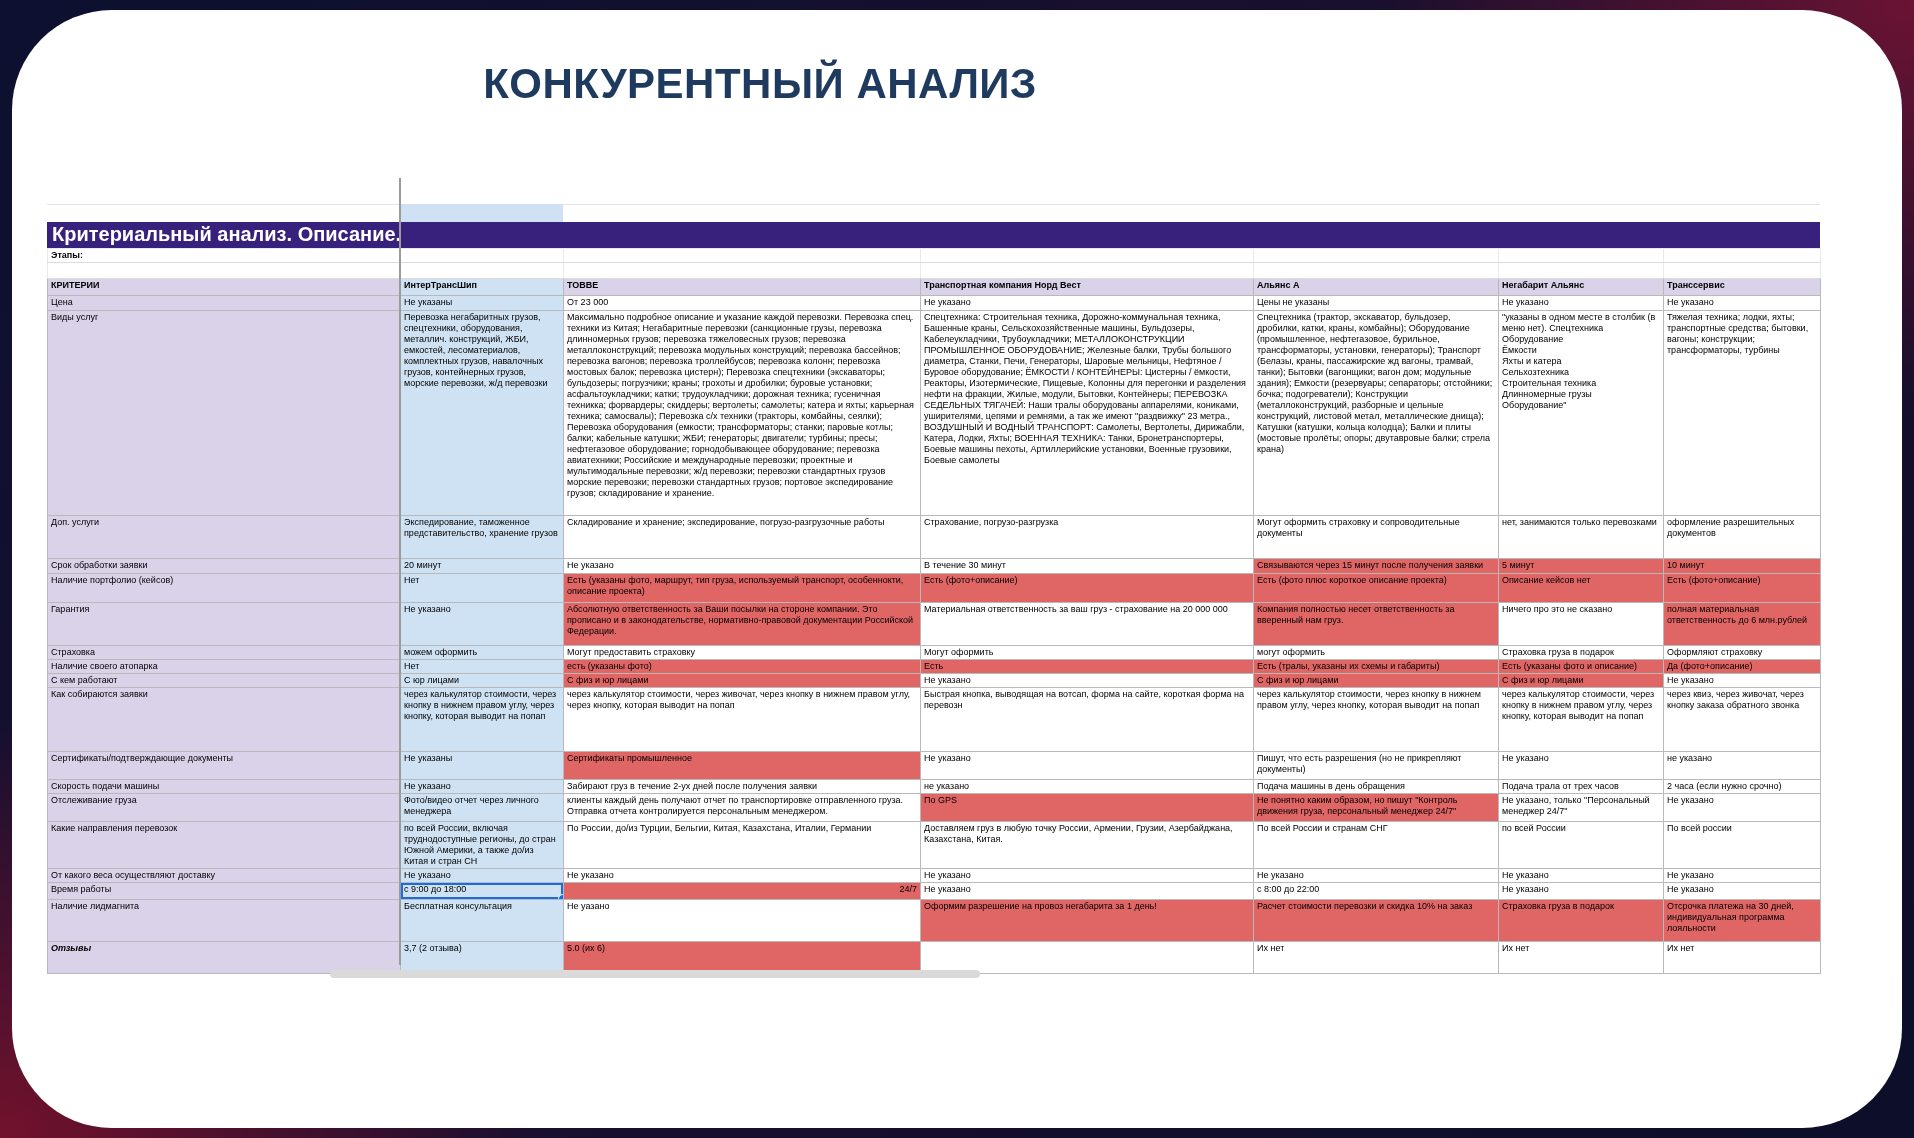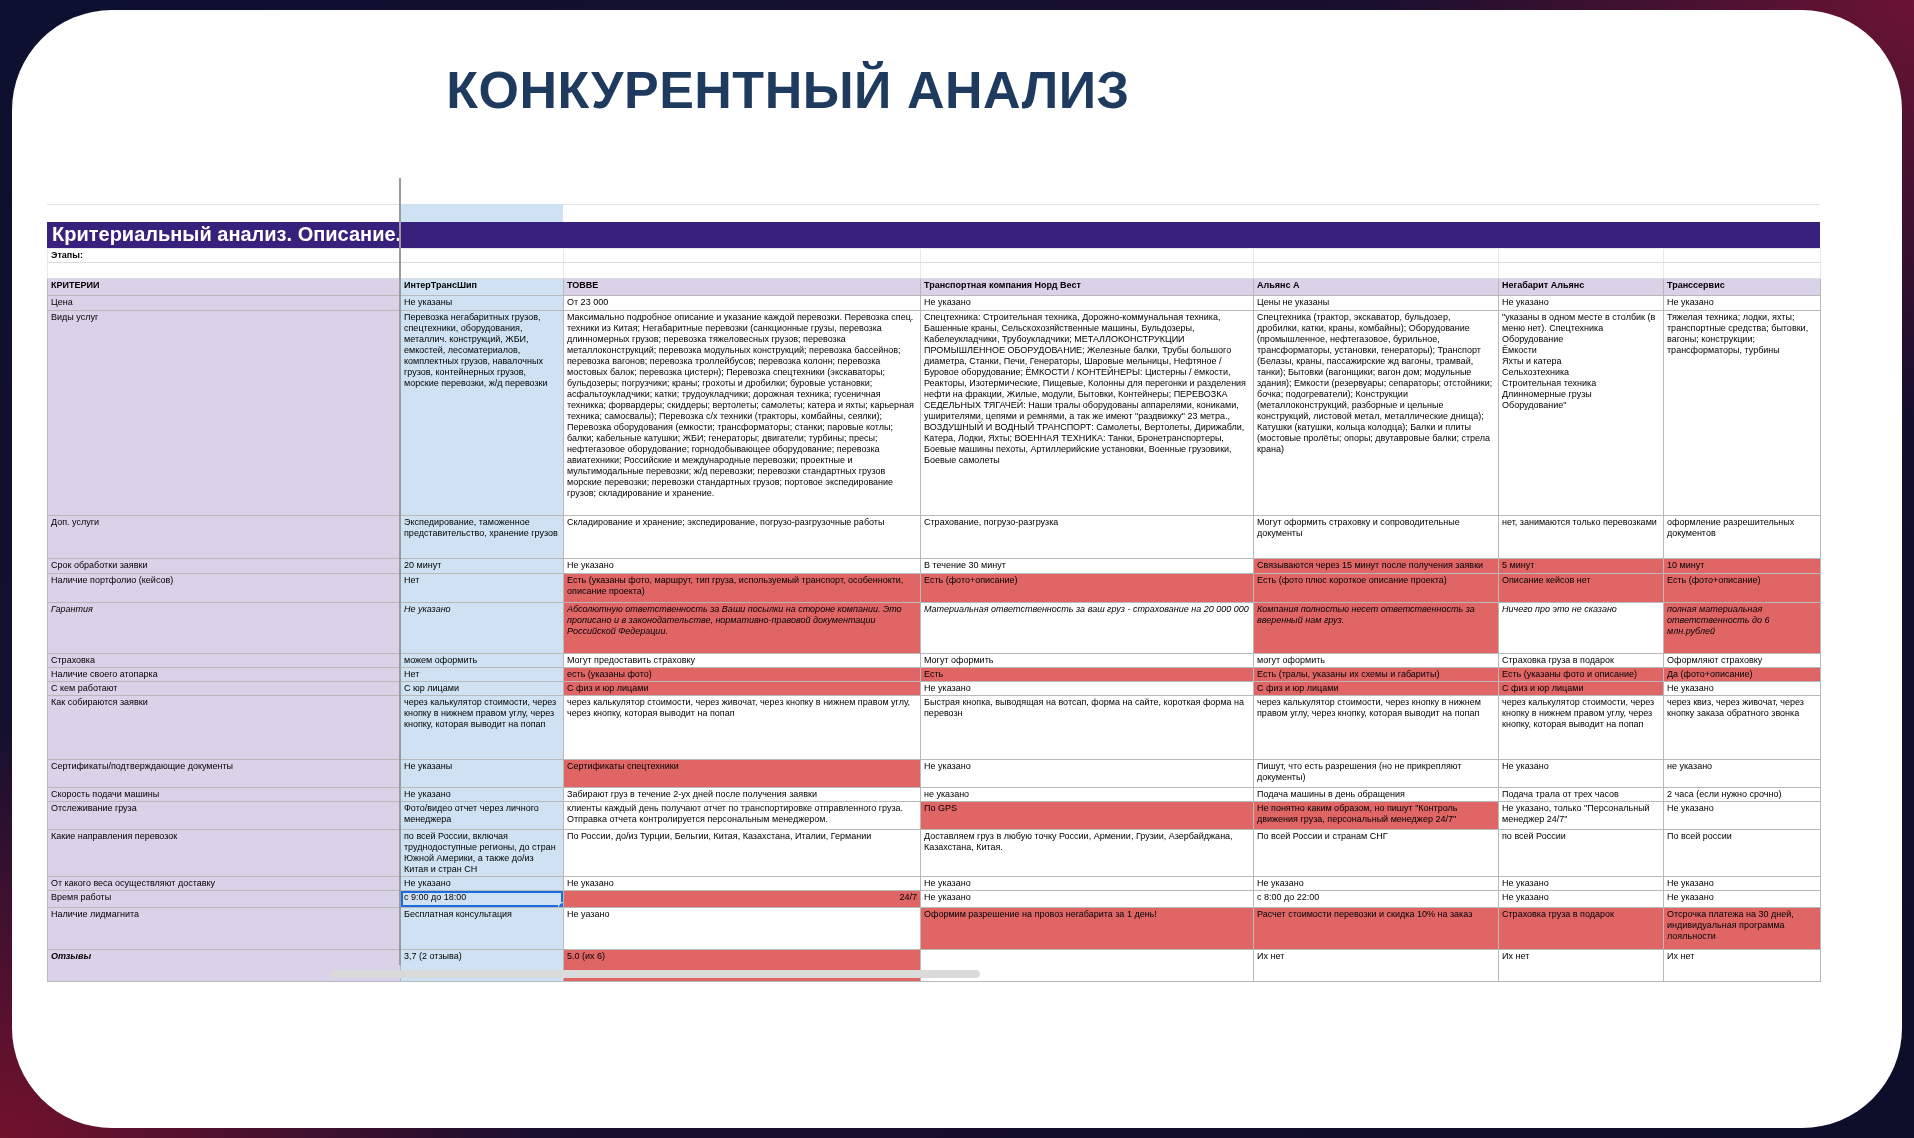--- a/index.html
+++ b/index.html
@@ -11,21 +11,21 @@
       radial-gradient(ellipse 900px 700px at 0% 100%, rgba(130,18,44,.85), rgba(130,18,44,0) 60%),
       linear-gradient(135deg,#0d1030 0%, #1a0f2e 50%, #0c0e2a 100%);
     position:relative;
   }
   .card{
     position:absolute;left:12px;top:10px;width:1890px;height:1118px;
     background:#ffffff;border-radius:100px;
   }
   .slide-title{
     position:absolute;left:0;top:60px;width:1520px;text-align:center;
-    font-size:52px;font-weight:bold;color:var(--title,#1e3a5e);letter-spacing:.5px;margin-left:28px;
+    font-size:42px;font-weight:bold;color:var(--title,#1e3a5e);letter-spacing:.5px;
   }
   .sheet{position:absolute;left:47px;top:178px;width:1773px;color:#000;}
   .prearea{position:relative;height:44px;}
   .preline{position:absolute;left:0;top:26px;width:1773px;height:1px;background:#e4e4e4;}
   .colb-strip{position:absolute;left:353px;top:26px;width:163px;height:18px;background:var(--blue,#cfe2f3);}
   .banner{
     height:26px;background:var(--purple,#38217c);color:#fff;overflow:hidden;
     font-size:20px;font-weight:bold;line-height:25px;padding-left:5px;box-sizing:border-box;
   }
   table.grid{border-collapse:collapse;table-layout:fixed;width:1773px;font-size:9px;line-height:11px;}
@@ -146,21 +146,21 @@
         </tr>
         <tr style="height: 29px;">
           <td class="crit">Наличие портфолио (кейсов)</td>
           <td class="bgb">Нет</td>
           <td class="bgr">Есть (указаны фото, маршрут, тип груза, используемый транспорт, особеннокти, описание проекта)</td>
           <td class="bgr">Есть (фото+описание)</td>
           <td class="bgr">Есть (фото плюс короткое описание проекта)</td>
           <td class="bgr">Описание кейсов нет</td>
           <td class="bgr">Есть (фото+описание)</td>
         </tr>
-        <tr style="height: 51px; font-style: italic;">
+        <tr style="height: 43px;">
           <td class="crit">Гарантия</td>
           <td class="bgb">Не указано</td>
           <td class="bgr">Абсолютную ответственность за Ваши посылки на стороне компании. Это прописано и в законодательстве, нормативно-правовой документации Российской Федерации.</td>
           <td class="bgw">Материальная ответственность за ваш груз - страхование на 20 000 000</td>
           <td class="bgr">Компания полностью несет ответственность за вверенный нам груз.</td>
           <td class="bgw">Ничего про это не сказано</td>
           <td class="bgr">полная материальная ответственность до 6 млн.рублей</td>
         </tr>
         <tr style="height: 14px;">
           <td class="crit">Страховка</td>
@@ -194,21 +194,21 @@
           <td class="bgb">через калькулятор стоимости, через кнопку в нижнем правом углу, через кнопку, которая выводит на попап</td>
           <td class="bgw">через калькулятор стоимости, через живочат, через кнопку в нижнем правом углу, через кнопку, которая выводит на попап</td>
           <td class="bgw">Быстрая кнопка, выводящая на вотсап, форма на сайте, короткая форма на перевозн</td>
           <td class="bgw">через калькулятор стоимости, через кнопку в нижнем правом углу, через кнопку, которая выводит на попап</td>
           <td class="bgw">через калькулятор стоимости, через кнопку в нижнем правом углу, через кнопку, которая выводит на попап</td>
           <td class="bgw">через квиз, через живочат, через кнопку заказа обратного звонка</td>
         </tr>
         <tr style="height: 28px;">
           <td class="crit">Сертификаты/подтверждающие документы</td>
           <td class="bgb">Не указаны</td>
-          <td class="bgr">Сертификаты спецтехники</td>
+          <td class="bgr">Сертификаты промышленное</td>
           <td class="bgw">Не указано</td>
           <td class="bgw">Пишут, что есть разрешения (но не прикрепляют документы)</td>
           <td class="bgw">Не указано</td>
           <td class="bgw">не указано</td>
         </tr>
         <tr style="height: 14px;">
           <td class="crit">Скорость подачи машины</td>
           <td class="bgb">Не указано</td>
           <td class="bgw">Забирают груз в течение 2-ух дней после получения заявки</td>
           <td class="bgw">не указано</td>

